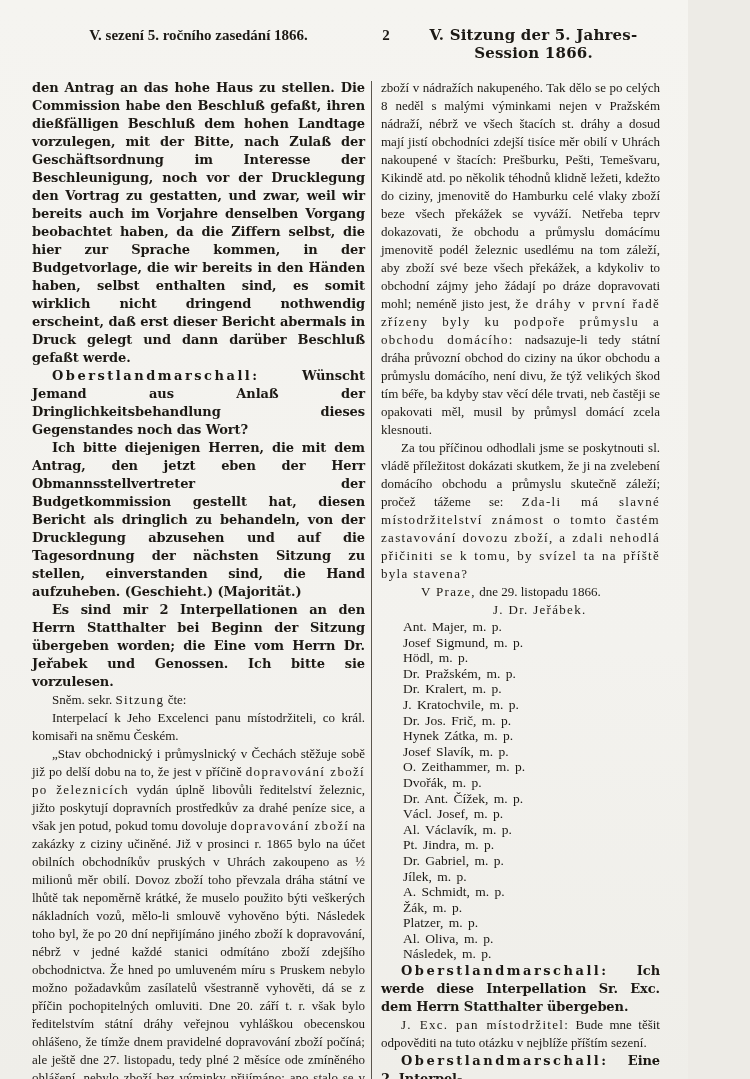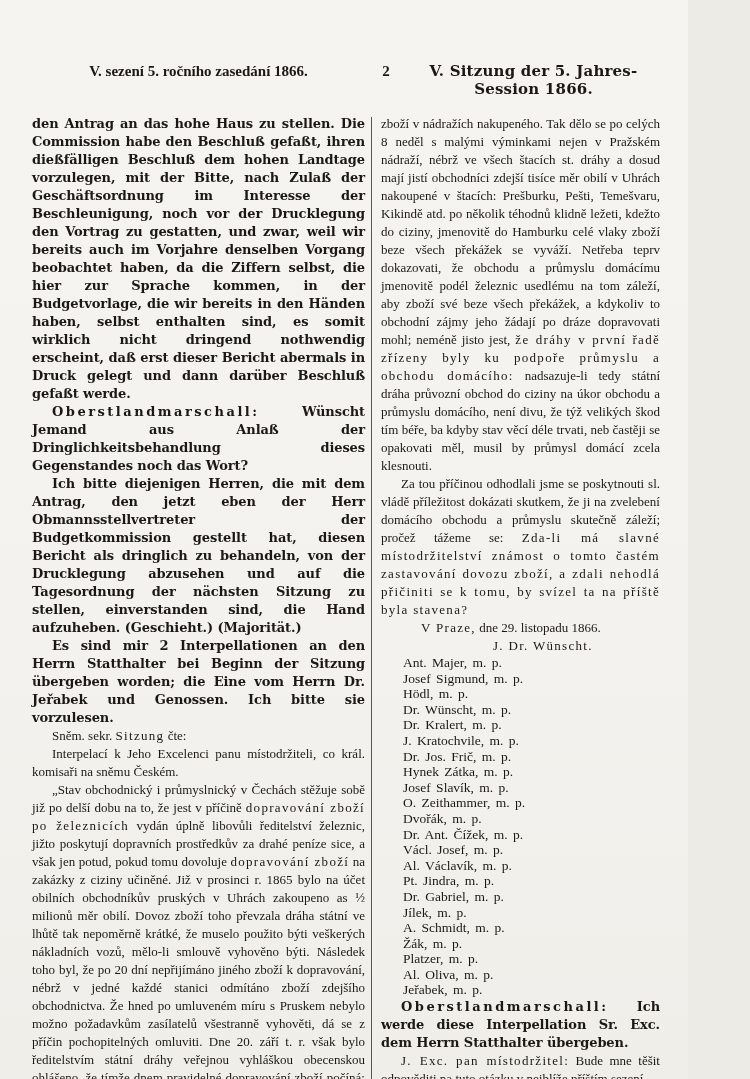--- a/index.html
+++ b/index.html
@@ -20,21 +20,21 @@
   }
   .page-header {
     display:grid;
     grid-template-columns:333px 42px 1fr;
     align-items:baseline;
     font-size:15px;
     font-weight:bold;
   }
   .page-header .h-left  { text-align:center; font-family:"Liberation Serif", serif; }
   .page-header .h-num   { text-align:center; font-family:"Liberation Serif", serif; }
-  .page-header .h-right { text-align:center; font-family:"DejaVu Serif", serif; letter-spacing:0.2px;margin-top:36px; }
+  .page-header .h-right { text-align:center; font-family:"DejaVu Serif", serif; letter-spacing:0.2px; }
 
   .columns { display:flex; margin-top:17px; }
   .col-left  { width:333px; }
   .divider   { width:1px; background:#5a554d; margin:2px 9px 46px 6px; }
   .col-right { flex:1; min-width:0; }
 
   p { margin:0; text-align:justify; }
   .body-txt { font-size:13px; line-height:18px; }
   .fraktur  { font-family:"DejaVu Serif", serif; font-weight:700; letter-spacing:-0.1px; }
   .antiqua  { font-family:"Liberation Serif", serif; }
@@ -69,44 +69,44 @@
       <p class="body-txt antiqua ind"><span>Interpelací k Jeho Excelenci panu místodržiteli, co král. komisaři na sněmu Českém.</span></p>
       <p class="body-txt antiqua ind"><span>„Stav obchodnický i průmyslnický v Čechách stěžuje sobě již po delší dobu na to, že jest v příčině </span><span class="sp2">dopravování zboží po železnicích</span><span> vydán úplně libovůli ředitelství železnic, jižto poskytují dopravních prostředkův za drahé peníze sice, a však jen potud, pokud tomu dovoluje </span><span class="sp2">dopravování zboží</span><span> na zakázky z ciziny učiněné. Již v prosinci r. 1865 bylo na účet obilních obchodníkův pruských v Uhrách zakoupeno as ½ milionů měr obilí. Dovoz zboží toho převzala dráha státní ve lhůtě tak nepoměrně krátké, že muselo použito býti veškerých nákladních vozů, mělo-li smlouvě vyhověno býti. Následek toho byl, že po 20 dní nepřijímáno jiného zboží k dopravování, nébrž v jedné každé stanici odmítáno zboží zdejšího obchodnictva. Že hned po umluveném míru s Pruskem nebylo možno požadavkům zasílatelů všestranně vyhověti, dá se z příčin pochopitelných omluviti. Dne 20. září t. r. však bylo ředitelstvím státní dráhy veřejnou vyhláškou obecenskou ohlášeno, že tímže dnem pravidelné dopravování zboží počíná; ale ještě dne 27. listopadu, tedy plné 2 měsíce ode zmíněného ohlášení, nebylo zboží bez výminky přijímáno; ano stalo se v Pražském nádraží ještě v těchto dnech, že zasílatelé, jižto na přijetí zboží svého více naléhali, připsati musili na dovozní list klausuli: </span></p>
     </div>
 
     <div class="divider"></div>
 
     <div class="col-right">
       <p class="body-txt antiqua"><span>zboží v nádražích nakupeného. Tak dělo se po celých 8 neděl s malými výminkami nejen v Pražském nádraží, nébrž ve všech štacích st. dráhy a dosud mají jistí obchodníci zdejší tisíce měr obilí v Uhrách nakoupené v štacích: Prešburku, Pešti, Temešvaru, Kikindě atd. po několik téhodnů klidně ležeti, kdežto do ciziny, jmenovitě do Hamburku celé vlaky zboží beze všech překážek se vyváží. Netřeba teprv dokazovati, že obchodu a průmyslu domácímu jmenovitě podél železnic usedlému na tom záleží, aby zboží své beze všech překážek, a kdykoliv to obchodní zájmy jeho žádají po dráze dopravovati mohl; neméně jisto jest, </span><span class="sp2">že dráhy v první řadě zřízeny byly ku podpoře průmyslu a obchodu domácího:</span><span> nadsazuje-li tedy státní dráha průvozní obchod do ciziny na úkor obchodu a průmyslu domácího, není divu, že týž velikých škod tím béře, ba kdyby stav věcí déle trvati, neb častěji se opakovati měl, musil by průmysl domácí zcela klesnouti.</span></p>
       <p class="body-txt antiqua ind"><span>Za tou příčinou odhodlali jsme se poskytnouti sl. vládě příležitost dokázati skutkem, že ji na zvelebení domácího obchodu a průmyslu skutečně záleží; pročež tážeme se: </span><span class="sp2">Zda-li má slavné místodržitelství známost o tomto častém zastavování dovozu zboží, a zdali nehodlá přičiniti se k tomu, by svízel ta na příště byla stavena?</span></p>
       <p class="body-txt antiqua date-line"><span class="sp2">V Praze,</span><span> dne 29. listopadu 1866.</span></p>
-      <p class="body-txt antiqua lead-sig">J. Dr. Wünscht.</p>
+      <p class="body-txt antiqua lead-sig">J. Dr. Jeřábek.</p>
       <div class="sig-block">
         <div class="sig-item antiqua">Ant. Majer, m. p.</div>
         <div class="sig-item antiqua">Josef Sigmund, m. p.</div>
         <div class="sig-item antiqua">Hödl, m. p.</div>
-        <div class="sig-item antiqua">Dr. Wünscht, m. p.</div>
+        <div class="sig-item antiqua">Dr. Pražském, m. p.</div>
         <div class="sig-item antiqua">Dr. Kralert, m. p.</div>
         <div class="sig-item antiqua">J. Kratochvile, m. p.</div>
         <div class="sig-item antiqua">Dr. Jos. Frič, m. p.</div>
         <div class="sig-item antiqua">Hynek Zátka, m. p.</div>
         <div class="sig-item antiqua">Josef Slavík, m. p.</div>
         <div class="sig-item antiqua">O. Zeithammer, m. p.</div>
         <div class="sig-item antiqua">Dvořák, m. p.</div>
         <div class="sig-item antiqua">Dr. Ant. Čížek, m. p.</div>
         <div class="sig-item antiqua">Václ. Josef, m. p.</div>
         <div class="sig-item antiqua">Al. Václavík, m. p.</div>
         <div class="sig-item antiqua">Pt. Jindra, m. p.</div>
         <div class="sig-item antiqua">Dr. Gabriel, m. p.</div>
         <div class="sig-item antiqua">Jílek, m. p.</div>
         <div class="sig-item antiqua">A. Schmidt, m. p.</div>
         <div class="sig-item antiqua">Žák, m. p.</div>
         <div class="sig-item antiqua">Platzer, m. p.</div>
         <div class="sig-item antiqua">Al. Oliva, m. p.</div>
-        <div class="sig-item antiqua">Jeřabek, m. p.</div>
+        <div class="sig-item antiqua">Následek, m. p.</div>
       </div>
       <p class="body-txt fraktur ind"><span class="sp">Oberstlandmarschall:</span><span> Ich werde diese Interpellation Sr. Exc. dem Herrn Statthalter übergeben.</span></p>
       <p class="body-txt antiqua ind"><span class="sp2">J. Exc. pan místodržitel:</span><span> Bude mne těšit odpověditi na tuto otázku v nejblíže příštím sezení.</span></p>
       <p class="body-txt fraktur ind"><span class="sp">Oberstlandmarschall:</span><span> Eine 2. Interpel-</span></p>
     </div>
 
   </div>
 </div>
 
 </body></html>

